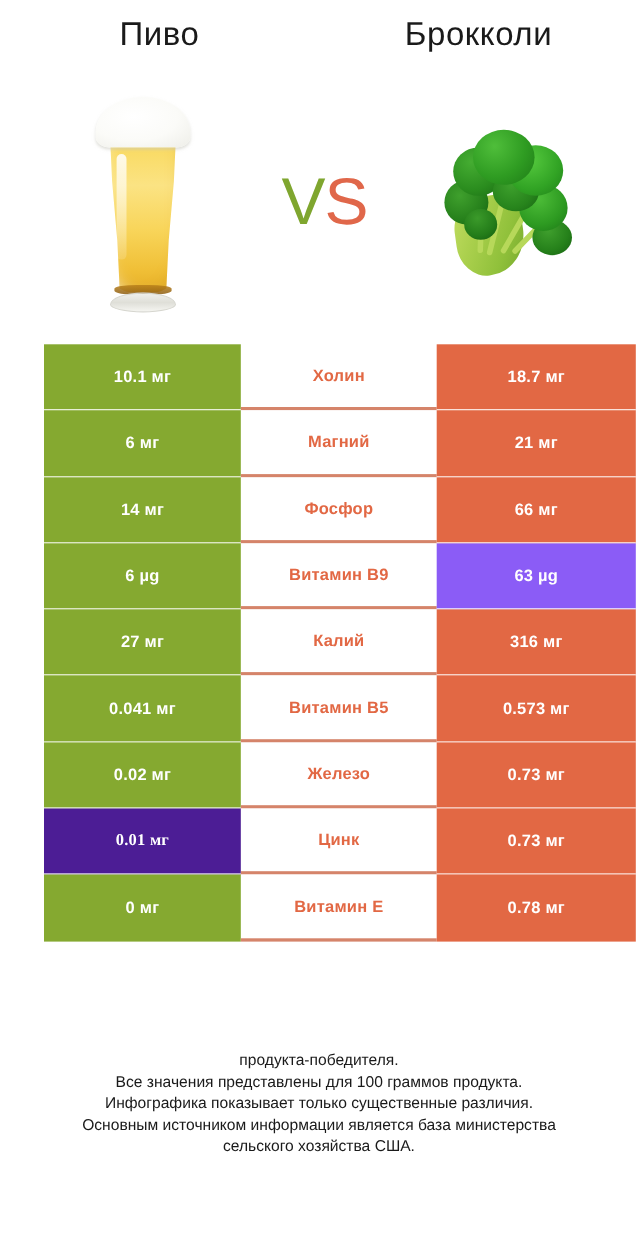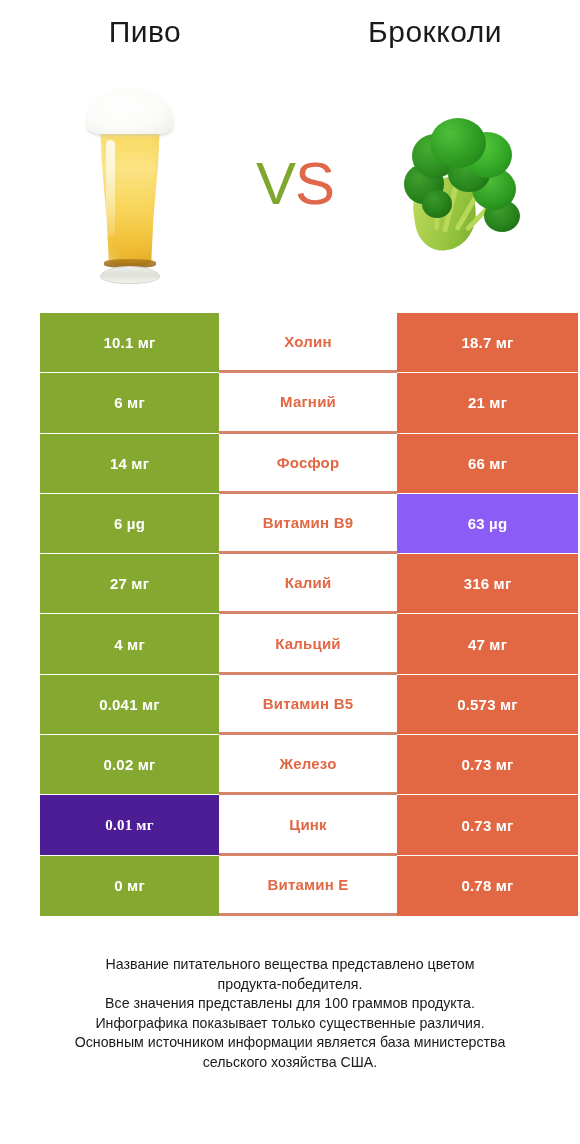--- a/index.html
+++ b/index.html
@@ -311,25 +311,20 @@
       <div class="cell cell-left" style="background: rgb(133, 169, 48);">6 µg</div>
       <div class="cell cell-mid" style="color: rgb(226, 104, 68); border-bottom-color: rgb(213, 132, 106);">Витамин B9</div>
       <div class="cell cell-right" style="background: #8b5cf6;">63 µg</div>
     </div>
     <div class="row">
       <div class="cell cell-left" style="background: rgb(133, 169, 48);">27 мг</div>
       <div class="cell cell-mid" style="color: rgb(226, 104, 68); border-bottom-color: rgb(213, 132, 106);">Калий</div>
       <div class="cell cell-right" style="background: rgb(226, 104, 68);">316 мг</div>
     </div>
     <div class="row">
-      <div class="cell cell-left" style="background: rgb(133, 169, 48);">4 мг</div>
-      <div class="cell cell-mid" style="color: rgb(226, 104, 68); border-bottom-color: rgb(213, 132, 106);">Кальций</div>
-      <div class="cell cell-right" style="background: rgb(226, 104, 68);">47 мг</div>
-    </div>
-    <div class="row">
       <div class="cell cell-left" style="background: rgb(133, 169, 48);">0.041 мг</div>
       <div class="cell cell-mid" style="color: rgb(226, 104, 68); border-bottom-color: rgb(213, 132, 106);">Витамин B5</div>
       <div class="cell cell-right" style="background: rgb(226, 104, 68);">0.573 мг</div>
     </div>
     <div class="row">
       <div class="cell cell-left" style="background: rgb(133, 169, 48);">0.02 мг</div>
       <div class="cell cell-mid" style="color: rgb(226, 104, 68); border-bottom-color: rgb(213, 132, 106);">Железо</div>
       <div class="cell cell-right" style="background: rgb(226, 104, 68);">0.73 мг</div>
     </div>
     <div class="row">
@@ -338,19 +333,18 @@
       <div class="cell cell-right" style="background: rgb(226, 104, 68);">0.73 мг</div>
     </div>
     <div class="row">
       <div class="cell cell-left" style="background: rgb(133, 169, 48);">0 мг</div>
       <div class="cell cell-mid" style="color: rgb(226, 104, 68); border-bottom-color: rgb(213, 132, 106);">Витамин E</div>
       <div class="cell cell-right" style="background: rgb(226, 104, 68);">0.78 мг</div>
     </div>
   </div>
 
 <div class="footer">
-  <p>Название питательного вещества представлено цветом</p>
   <p>продукта-победителя.</p>
   <p>Все значения представлены для 100 граммов продукта.</p>
   <p>Инфографика показывает только существенные различия.</p>
   <p>Основным источником информации является база министерства</p>
   <p>сельского хозяйства США.</p>
 </div>
 
 </body></html>

